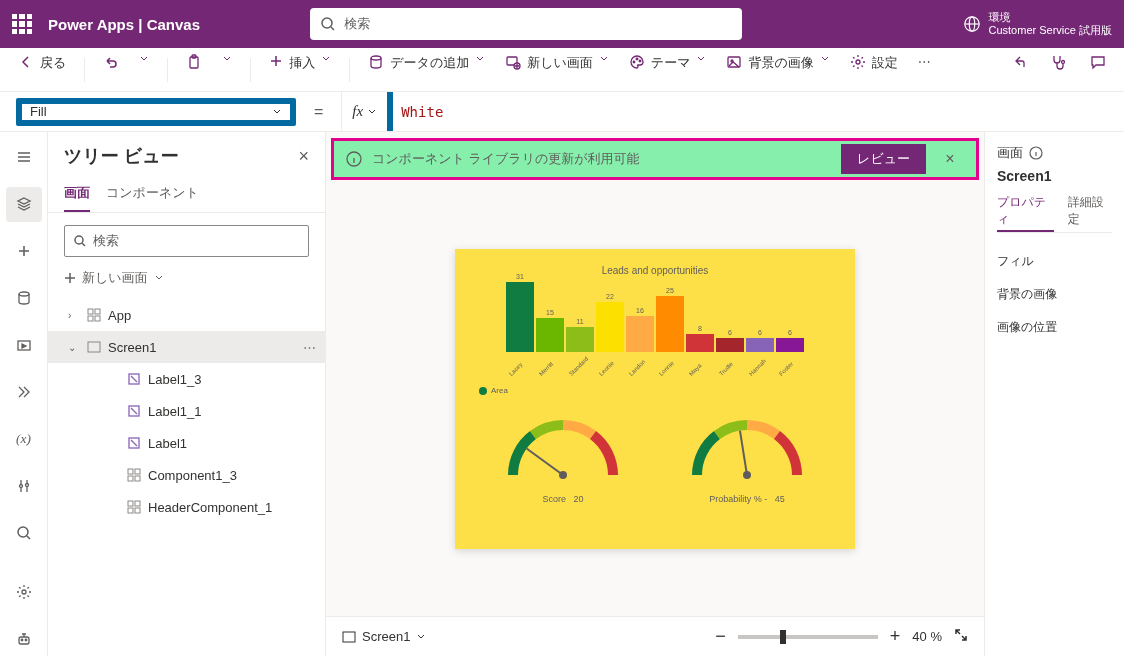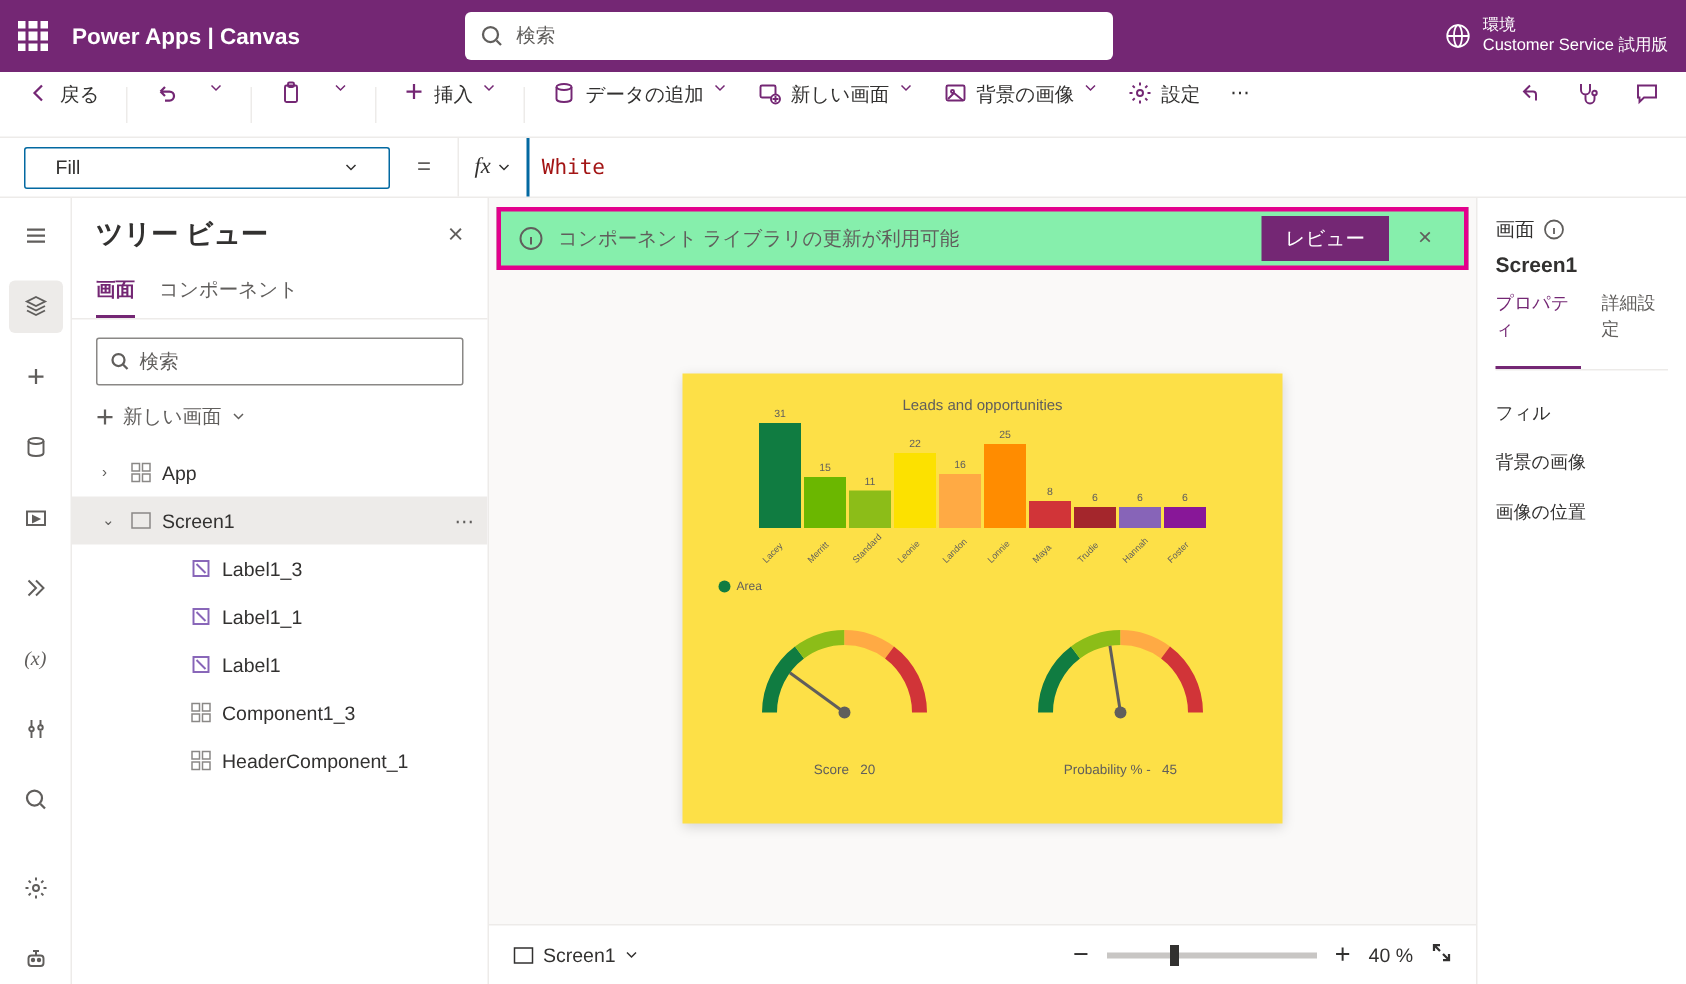--- a/index.html
+++ b/index.html
@@ -11,22 +11,22 @@
 .searchbox { margin: 0 auto; width: 432px; height: 32px; background: #fff; border-radius: 4px; display: flex; align-items: center; padding: 0 10px; color: #605e5c; }
 .searchbox svg { margin-right: 8px; }
 .env { display: flex; align-items: center; gap: 8px; margin-left: auto; }
 .env-label { font-size: 11px; line-height: 1.2; }
 .cmdbar { height: 44px; border-bottom: 1px solid #edebe9; display: flex; align-items: center; padding: 0 10px; gap: 4px; }
 .cmdbtn { height: 32px; display: inline-flex; gap: 6px; padding: 0 8px; border-radius: 4px; background: none; border: none; cursor: pointer; color: #323130; font-size: 13px; }
 .cmdbtn svg { color: #742774; }
 .sep { width: 1px; height: 24px; background: #edebe9; margin: 0 6px; }
 .cmdright { margin-left: auto; display: flex; gap: 8px; }
 .formulabar { height: 40px; border-bottom: 1px solid #edebe9; display: flex; align-items: center; padding: 0 16px; gap: 8px; }
-.propsel { width: 244px; height: 28px; border: 1px solid #0369a1; border-radius: 2px; padding: 0 20px; display: flex; align-items: center; justify-content: space-between; }
-.fx { font-style: italic; font-family: serif; font-size: 15px; padding: 0 10px; border-left: 1px solid #edebe9; border-right: 2px solid #0369a1; height: 100%; display: flex; align-items: center; gap: 4px; }
+.propsel { width: 280px; height: 28px; border: 6px solid #0369a1; border-radius: 2px; padding: 0 8px; display: flex; align-items: center; justify-content: space-between; }
+.fx { font-style: italic; font-family: serif; font-size: 15px; padding: 0 10px; border-left: 1px solid #edebe9; border-right: 6px solid #0369a1; height: 100%; display: flex; align-items: center; gap: 4px; }
 .formula-input { flex: 1; font-family: Consolas, monospace; color: #a31515; font-size: 14px; }
 .main { display: flex; height: calc(100% - 48px - 44px - 40px); }
 .toolrail { width: 48px; border-right: 1px solid #edebe9; display: flex; flex-direction: column; align-items: center; padding-top: 8px; gap: 12px; }
 .toolrail button { width: 36px; height: 36px; border: none; background: none; border-radius: 4px; cursor: pointer; display: flex; align-items: center; justify-content: center; color: #605e5c; }
 .toolrail .spacer { flex: 1; }
 .treepanel { width: 278px; border-right: 1px solid #edebe9; padding: 12px 0; display: flex; flex-direction: column; }
 .treehead { display: flex; align-items: center; justify-content: space-between; padding: 0 16px 8px; }
 .treehead h2 { font-size: 18px; font-weight: 600; }
 .tabs { display: flex; gap: 16px; padding: 0 16px; border-bottom: 1px solid #edebe9; font-size: 13px; }
 .tab { padding: 8px 0; cursor: pointer; color: #605e5c; }
@@ -51,31 +51,31 @@
 .bars { display: flex; align-items: flex-end; gap: 2px; height: 80px; justify-content: center; }
 .bar { width: 28px; display: flex; flex-direction: column; align-items: center; }
 .barval { font-size: 7px; color: #605e5c; margin-bottom: 2px; }
 .barfill { width: 100%; }
 .barlbl { font-size: 6px; transform: rotate(-45deg); margin-top: 10px; color: #605e5c; white-space: nowrap; width: 28px; }
 .legend { display: flex; align-items: center; gap: 4px; font-size: 8px; color: #605e5c; margin: 18px 0 0 8px; }
 .legend .sw { width: 8px; height: 8px; border-radius: 50%; background: #107c41; }
 .gauges { display: flex; justify-content: space-around; margin-top: 20px; }
 .gauge { text-align: center; }
 .gauge svg { width: 130px; height: 70px; }
-.gauge-lbl { font-size: 9px; color: #605e5c; margin-top: 20px; }
+.gauge-lbl { font-size: 9px; color: #605e5c; margin-top: 6px; }
 .statusbar { height: 40px; border-top: 1px solid #edebe9; display: flex; align-items: center; padding: 0 16px; gap: 10px; background: #fff; }
 .screensel { display: flex; align-items: center; gap: 6px; font-size: 13px; }
 .zoomarea { margin-left: auto; display: flex; align-items: center; gap: 12px; }
 .slider { width: 140px; height: 4px; background: #c8c6c4; position: relative; }
 .slider .thumb { position: absolute; top: -5px; left: 30%; width: 6px; height: 14px; background: #323130; }
 .rightpanel { width: 140px; border-left: 1px solid #edebe9; padding: 12px; }
 .rp-title { font-size: 13px; display: flex; align-items: center; gap: 6px; margin-bottom: 6px; }
 .rp-name { font-size: 14px; font-weight: 600; margin-bottom: 10px; }
 .rp-tabs { display: flex; gap: 14px; border-bottom: 1px solid #edebe9; margin-bottom: 12px; font-size: 12px; }
-.rp-tab { padding-bottom: 16px; cursor: pointer; color: #605e5c; }
+.rp-tab { padding-bottom: 2px; cursor: pointer; color: #605e5c; }
 .rp-tab.active { color: #742774; border-bottom: 2px solid #742774; }
 .rp-row { font-size: 12px; padding: 8px 0; cursor: pointer; }
 .eq { font-size: 16px; padding: 0 10px; color: #605e5c; }
 svg { flex-shrink: 0; }
 </style>
 </head>
 <body>
 
 <div class="topbar">
   <div class="waffle">
@@ -161,20 +161,32 @@
         <path d="m2 3 3 3 3-3"></path>
       </svg>
     </button>
   <button class="cmdbtn">
       <svg width="16" height="16" viewBox="0 0 16 16" fill="none" stroke="currentColor" stroke-width="1.3">
         <rect x="2" y="3" width="10" height="8" rx="1"></rect>
         <circle cx="12" cy="12" r="3" fill="#fff"></circle>
         <path d="M12 10v4M10 12h4"></path>
       </svg>
       <span>新しい画面</span>
+      <svg width="10" height="10" viewBox="0 0 10 10" fill="none" stroke="currentColor">
+        <path d="m2 3 3 3 3-3"></path>
+      </svg>
+    </button>
+  <button class="cmdbtn">
+      <svg width="16" height="16" viewBox="0 0 16 16" fill="none" stroke="currentColor" stroke-width="1.3">
+        <path d="M8 2a6 6 0 1 0 0 12c1 0 1-1 1-1.5S8 11 9 11h2a3 3 0 0 0 3-3 6 6 0 0 0-6-6Z"></path>
+        <circle cx="5" cy="8" r=".8" fill="currentColor"></circle>
+        <circle cx="8" cy="5" r=".8" fill="currentColor"></circle>
+        <circle cx="11" cy="7" r=".8" fill="currentColor"></circle>
+      </svg>
+      <span>テーマ</span>
       <svg width="10" height="10" viewBox="0 0 10 10" fill="none" stroke="currentColor">
         <path d="m2 3 3 3 3-3"></path>
       </svg>
     </button>
   <button class="cmdbtn">
       <svg width="16" height="16" viewBox="0 0 16 16" fill="none" stroke="currentColor" stroke-width="1.3">
         <rect x="2" y="3" width="12" height="10" rx="1"></rect>
         <circle cx="6" cy="7" r="1"></circle>
         <path d="m3 12 4-4 6 5"></path>
       </svg>

